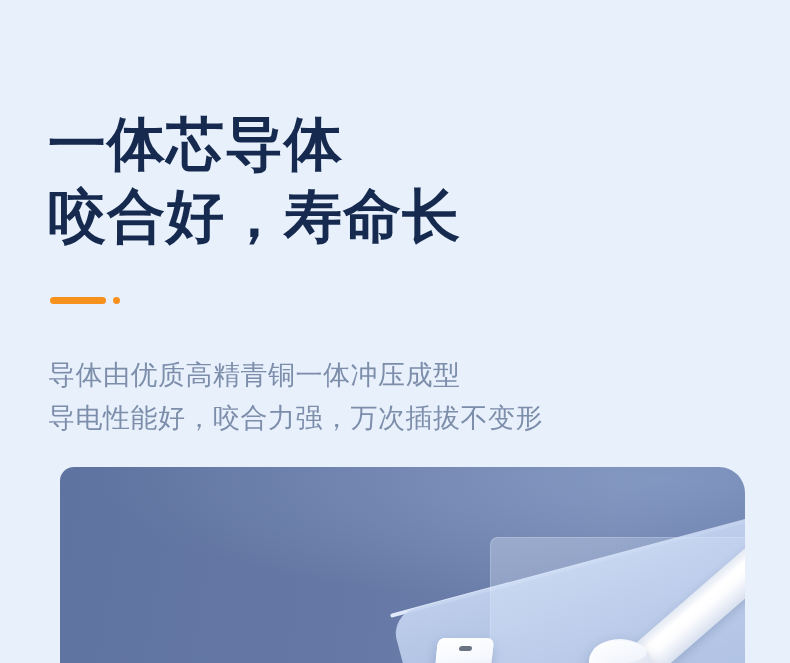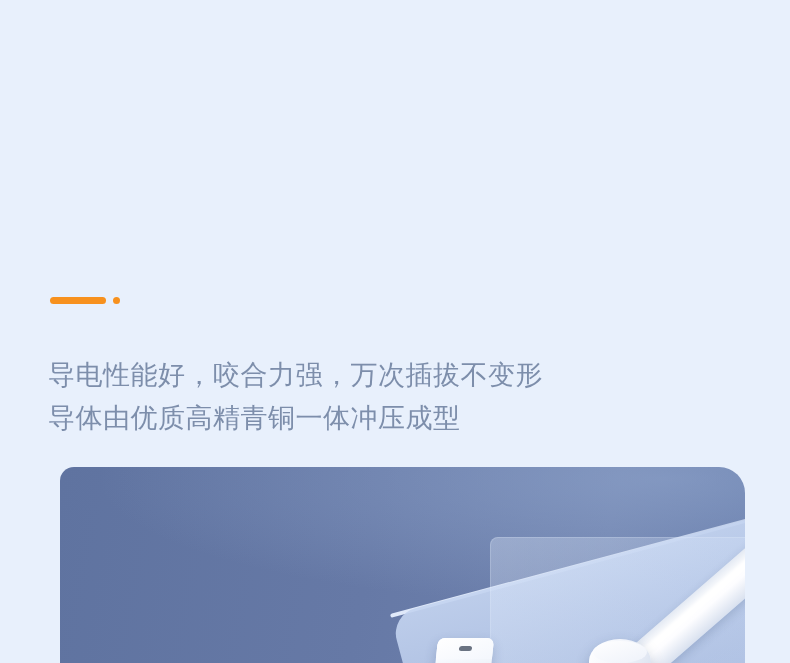--- a/index.html
+++ b/index.html
@@ -193,29 +193,33 @@
     height:22px;
     background:radial-gradient(closest-side, rgba(52,70,110,0.28), rgba(52,70,110,0) 72%);
     transform:rotate(-15deg);
   }
 </style>
 </head>
 <body>
 
 <div id="page">
 
+  <div class="headline">
+    <span class="headline-line">一体芯导体</span>
+    <span class="headline-line">咬合好，寿命长</span>
+  </div>
 
   <div class="rule-wrap">
     <span class="rule-bar"></span>
     <span class="rule-dot"></span>
   </div>
 
   <div class="subcopy">
+    <span class="subcopy-line">导体由优质高精青铜一体冲压成型</span>
     <span class="subcopy-line">导电性能好，咬合力强，万次插拔不变形</span>
-    <span class="subcopy-line">导体由优质高精青铜一体冲压成型</span>
   </div>
 
   <div class="hero-card">
 
     <div class="platform-edge"></div>
     <div class="platform"></div>
     <div class="glass-panel"></div>
 
     <div class="item-shadow"></div>
 

